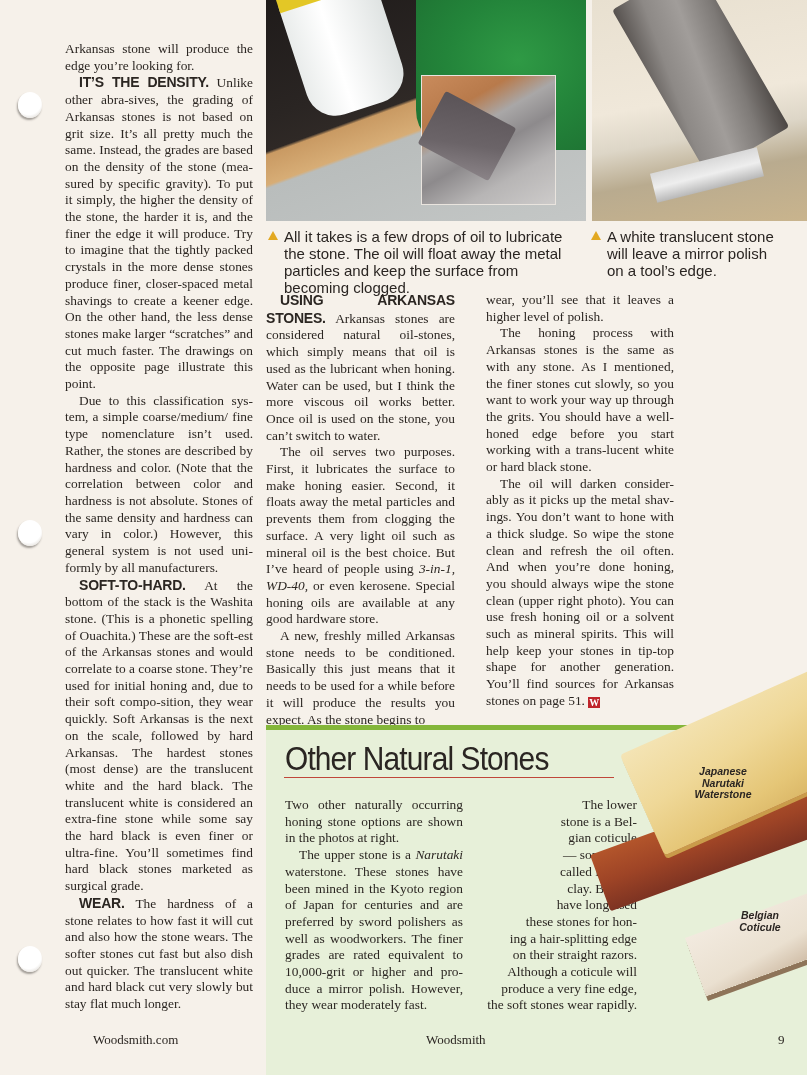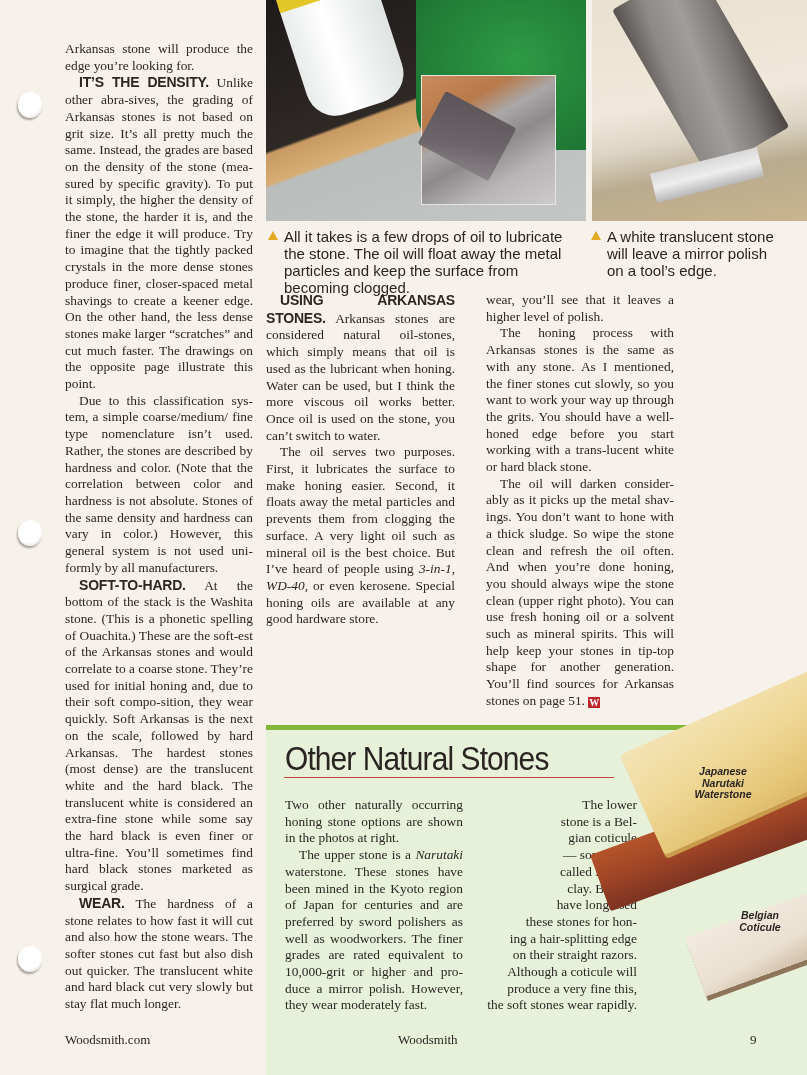--- a/index.html
+++ b/index.html
@@ -186,21 +186,21 @@
     line-height: 11px;
     text-align: center;
     vertical-align: -1px;
     text-indent: 0;
   }
 
   
   .footer {
     position: absolute; top: 1032px;
     font-family: "Liberation Serif", "DejaVu Serif", serif;
-    font-size: 13px; color: #2b2622;
+    font-size: 13px; color: #2b2622; margin-left: 28px;
   }
   #footer-site { left: 65px; }
   #footer-mag { left: 398px; }
   #footer-page { left: 750px; }
 </style>
 </head>
 <body>
 
 <div class="page">
 
@@ -236,20 +236,21 @@
     <span>All it takes is a few drops of oil to lubricate the stone.  The oil will float away the metal particles and keep the surface from becoming clogged.</span>
   </div>
   <div class="caption" id="cap-chisel">
     <span class="tri"></span>
     <span>A white translucent stone will leave a mirror polish on a tool’s edge.</span>
   </div>
 
   <div class="col" id="col2">
     <p><span class="runin">Using Arkansas Stones.</span><span> Arkansas stones are considered natural oil-stones, which simply means that oil is used as the lubricant when honing. Water can be used, but I think the more viscous oil works better. Once oil is used on the stone, you can’t switch to water.</span></p>
     <p><span>The oil serves two purposes. First, it lubricates the surface to make honing easier. Second, it floats away the metal particles and prevents them from clogging the surface. A very light oil such as mineral oil is the best choice. But I’ve heard of people using </span><span class="ital">3-in-1, WD-40,</span><span> or even kerosene. Special honing oils are available at any good hardware store.</span></p>
+    <p>A new, freshly milled Arkansas stone needs to be conditioned. Basically this just means that it needs to be used for a while before it will produce the results you expect. As the stone begins to</p>
   </div>
 
   <div class="col" id="col3">
     <p class="noindent">wear, you’ll see that it leaves a higher level of polish.</p>
     <p>The honing process with Arkansas stones is the same as with any stone. As I mentioned, the finer stones cut slowly, so you want to work your way up through the grits. You should have a well-honed edge before you start working with a trans-lucent white or hard black stone.</p>
     <p><span>The oil will darken consider-ably as it picks up the metal shav-ings. You don’t want to hone with a thick sludge. So wipe the stone clean and refresh the oil often. And when you’re done honing, you should always wipe the stone clean (upper right photo). You can use fresh honing oil or a solvent such as mineral spirits. This will help keep your stones in tip-top shape for another generation. You’ll find sources for Arkansas stones on page 51. </span><span class="endmark">W</span></p>
   </div>
 
   <div id="sidebar"></div>
   <div id="sidebar-title">Other Natural Stones</div>
@@ -265,21 +266,21 @@
     <span class="line-short">stone is a Bel-</span>
     <span class="line-short">gian coticule</span>
     <span class="line-short">— sometimes</span>
     <span class="line-short">called Belgian</span>
     <span class="line-short">clay. Barbers</span>
     <span class="line-short">have long used</span>
     <span class="line-short">these stones for hon-</span>
     <span class="line-short">ing a hair-splitting edge</span>
     <span class="line-short">on their straight razors.</span>
     <span class="line-short">Although a coticule will</span>
-    <span class="line-short">produce a very fine this,</span>
+    <span class="line-short">produce a very fine edge,</span>
     <span class="line-short">the soft stones wear rapidly.</span>
   </div>
 
   <div id="stones">
     <div id="stone-base"></div>
     <div id="stone-narutaki"></div>
     <div id="stone-coticule"></div>
   </div>
   <div class="stone-label" id="label-narutaki">
     <div>Japanese</div>

